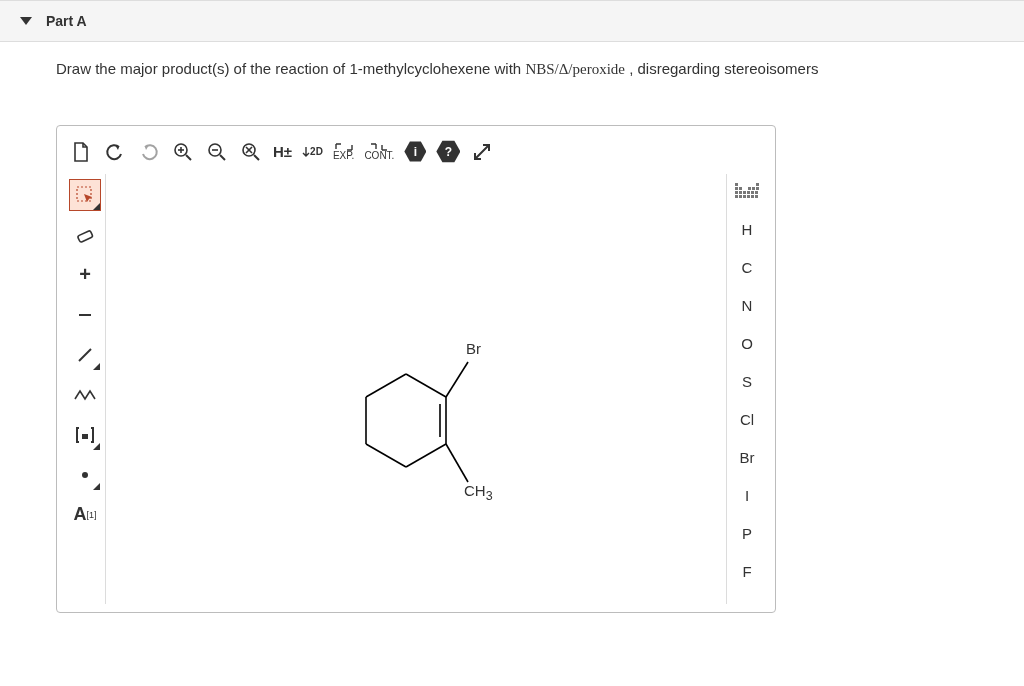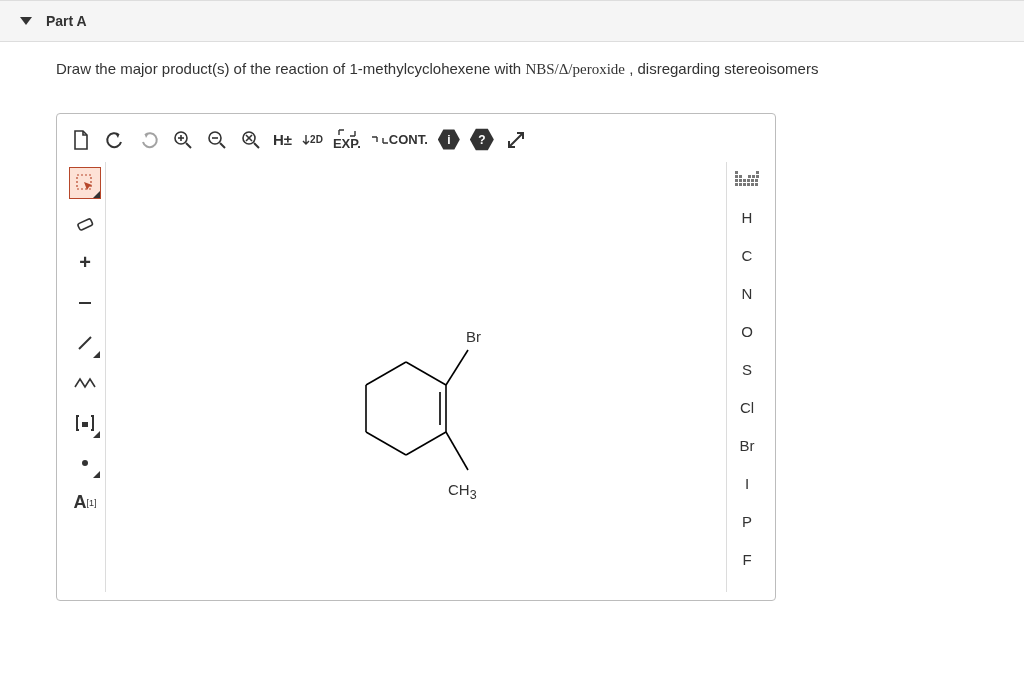--- a/index.html
+++ b/index.html
@@ -21,21 +21,21 @@
     border-left: 6px solid transparent;
     border-right: 6px solid transparent;
     border-top: 8px solid #333;
   }
   .part-title { font-weight: bold; }
 
   .question {
     padding: 16px 56px 8px 56px;
     line-height: 1.5;
   }
-  .question .q1 { margin-bottom: 10px; font-size: 15px; }
+  .question .q1 { margin-bottom: 22px; font-size: 15px; }
   .math-font { font-family: "Times New Roman", Times, serif; }
   .question .q2 { font-weight: bold; font-size: 15px; }
 
   .editor-wrapper {
     margin: 14px 56px 0 56px;
     width: 720px;
     border: 1px solid #bcbcbc;
     border-radius: 4px;
     background: #fff;
     padding: 8px;
@@ -65,22 +65,22 @@
     width: 22px; height: 22px;
     background: #333;
     display: flex; align-items: center; justify-content: center;
     color: #fff;
     font-weight: bold;
     font-size: 12px;
     clip-path: polygon(25% 5%, 75% 5%, 100% 50%, 75% 95%, 25% 95%, 0% 50%);
   }
 
   .small-cap {
-    font-size: 13px;
-    font-weight: bold;
+    font-size: 10px;
+    font-weight: normal;
     text-align: center;
     line-height: 1;
   }
 
   .left-toolbar {
     grid-column: 1;
     grid-row: 2;
     display: flex;
     flex-direction: column;
     align-items: center;
@@ -213,21 +213,21 @@
           </svg>
         <span class="small-cap" style="font-size:10px;font-weight:bold;">2D</span>
       </div>
       <div class="tb-btn" style="width:auto;flex-direction:column;">
         <svg width="18" height="8" viewBox="0 0 18 8">
             <path d="M1 1 h5 M1 1 v5" fill="none" stroke="#333" stroke-width="1.4"></path>
             <path d="M17 7 h-5 M17 7 v-5" fill="none" stroke="#333" stroke-width="1.4"></path>
           </svg>
         <span class="small-cap">EXP.</span>
       </div>
-      <div class="tb-btn" style="width:auto;flex-direction:row;">
+      <div class="tb-btn" style="width:auto;flex-direction:column;">
         <svg width="18" height="8" viewBox="0 0 18 8">
             <path d="M6 1 h-5 M6 1 v5" fill="none" stroke="#333" stroke-width="1.4"></path>
             <path d="M12 7 h5 M12 7 v-5" fill="none" stroke="#333" stroke-width="1.4"></path>
           </svg>
         <span class="small-cap">CONT.</span>
       </div>
       <div class="tb-hexbtn">i</div>
       <div class="tb-hexbtn" style="width:24px;height:24px;">?</div>
       <div class="tb-btn">
         <svg width="18" height="18" viewBox="0 0 18 18">
@@ -295,21 +295,21 @@
           <line x1="110" y1="110" x2="70" y2="133" stroke="#000" stroke-width="1.6"></line>
           <line x1="70" y1="133" x2="30" y2="110" stroke="#000" stroke-width="1.6"></line>
           <line x1="30" y1="110" x2="30" y2="63" stroke="#000" stroke-width="1.6"></line>
           <line x1="30" y1="63" x2="70" y2="40" stroke="#000" stroke-width="1.6"></line>
 
           <line x1="110" y1="63" x2="132" y2="28" stroke="#000" stroke-width="1.6"></line>
 
           <line x1="110" y1="110" x2="132" y2="148" stroke="#000" stroke-width="1.6"></line>
         </svg>
         <span class="mol-label" style="position:absolute;left:130px;top:6px;">Br</span>
-        <span class="mol-label" style="position:absolute;left:112px;top:148px;margin-top:11px;"><span>CH</span><sub>3</sub></span>
+        <span class="mol-label" style="position:absolute;left:128px;top:148px;"><span>CH</span><sub>3</sub></span>
       </div>
     </div>
 
     <div class="right-toolbar">
       <div class="atom-btn periodic">
         <svg width="24" height="18" viewBox="0 0 24 18">
           <rect x="0" y="0" width="3" height="3" fill="#777"></rect>
             <rect x="21" y="0" width="3" height="3" fill="#777"></rect>
           <rect x="0" y="4" width="3" height="3" fill="#777"></rect>
             <rect x="4" y="4" width="3" height="3" fill="#777"></rect>

